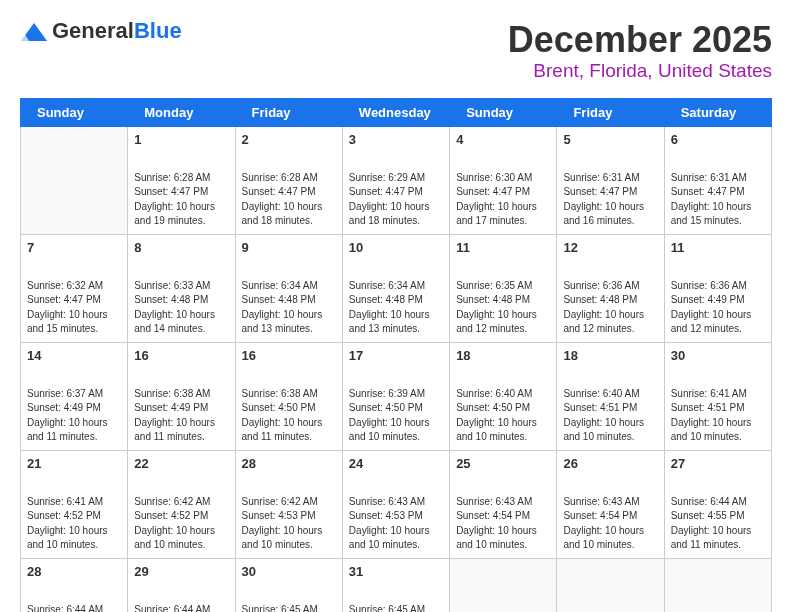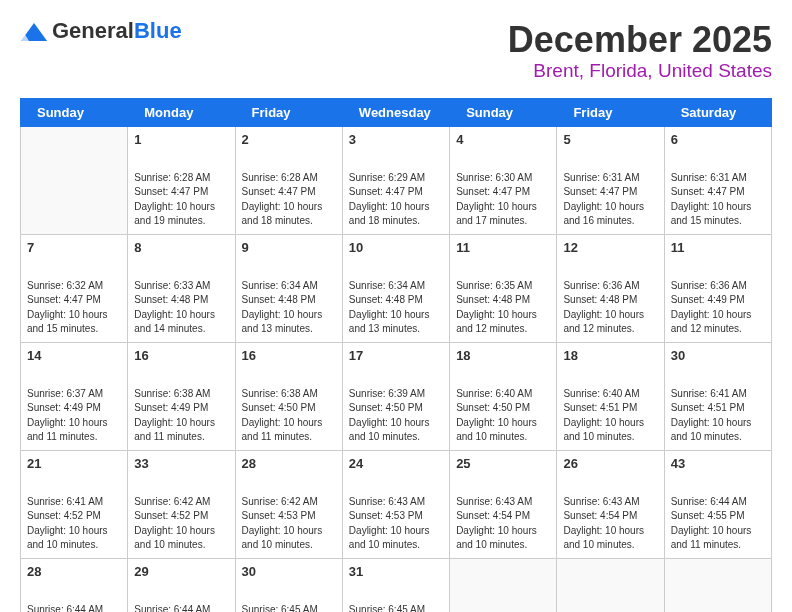--- a/index.html
+++ b/index.html
@@ -208,41 +208,41 @@
           <span class="day-num">30</span>
           <div class="day-info">Sunrise: 6:41 AM<br>Sunset: 4:51 PM<br>Daylight: 10 hours<br>and 10 minutes.</div>
         </td>
       </tr>
       <tr>
         <td>
           <span class="day-num">21</span>
           <div class="day-info">Sunrise: 6:41 AM<br>Sunset: 4:52 PM<br>Daylight: 10 hours<br>and 10 minutes.</div>
         </td>
         <td>
-          <span class="day-num">33</span>
+          <span class="day-num">22</span>
           <div class="day-info">Sunrise: 6:42 AM<br>Sunset: 4:52 PM<br>Daylight: 10 hours<br>and 10 minutes.</div>
         </td>
         <td>
           <span class="day-num">28</span>
           <div class="day-info">Sunrise: 6:42 AM<br>Sunset: 4:53 PM<br>Daylight: 10 hours<br>and 10 minutes.</div>
         </td>
         <td>
           <span class="day-num">24</span>
           <div class="day-info">Sunrise: 6:43 AM<br>Sunset: 4:53 PM<br>Daylight: 10 hours<br>and 10 minutes.</div>
         </td>
         <td>
           <span class="day-num">25</span>
           <div class="day-info">Sunrise: 6:43 AM<br>Sunset: 4:54 PM<br>Daylight: 10 hours<br>and 10 minutes.</div>
         </td>
         <td>
           <span class="day-num">26</span>
           <div class="day-info">Sunrise: 6:43 AM<br>Sunset: 4:54 PM<br>Daylight: 10 hours<br>and 10 minutes.</div>
         </td>
         <td>
-          <span class="day-num">43</span>
+          <span class="day-num">27</span>
           <div class="day-info">Sunrise: 6:44 AM<br>Sunset: 4:55 PM<br>Daylight: 10 hours<br>and 11 minutes.</div>
         </td>
       </tr>
       <tr>
         <td>
           <span class="day-num">28</span>
           <div class="day-info">Sunrise: 6:44 AM<br>Sunset: 4:56 PM<br>Daylight: 10 hours<br>and 11 minutes.</div>
         </td>
         <td>
           <span class="day-num">29</span>

